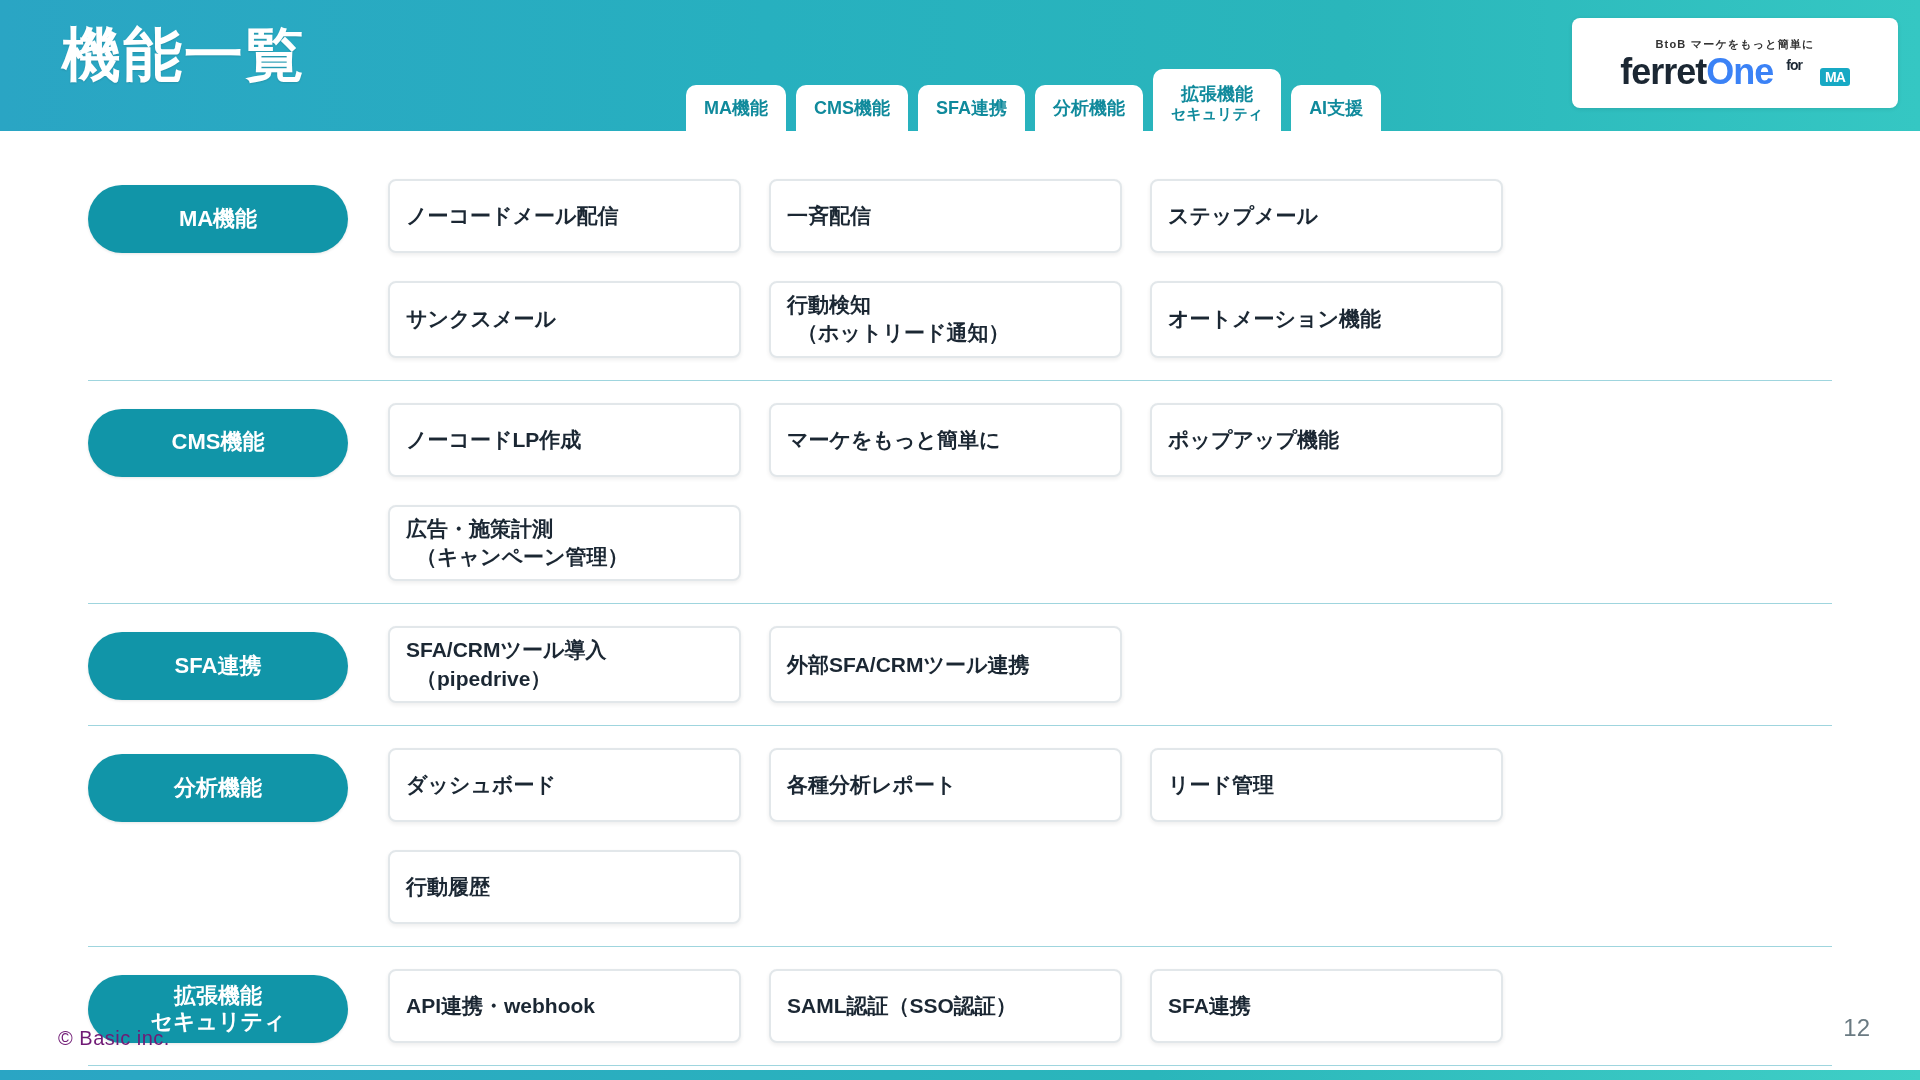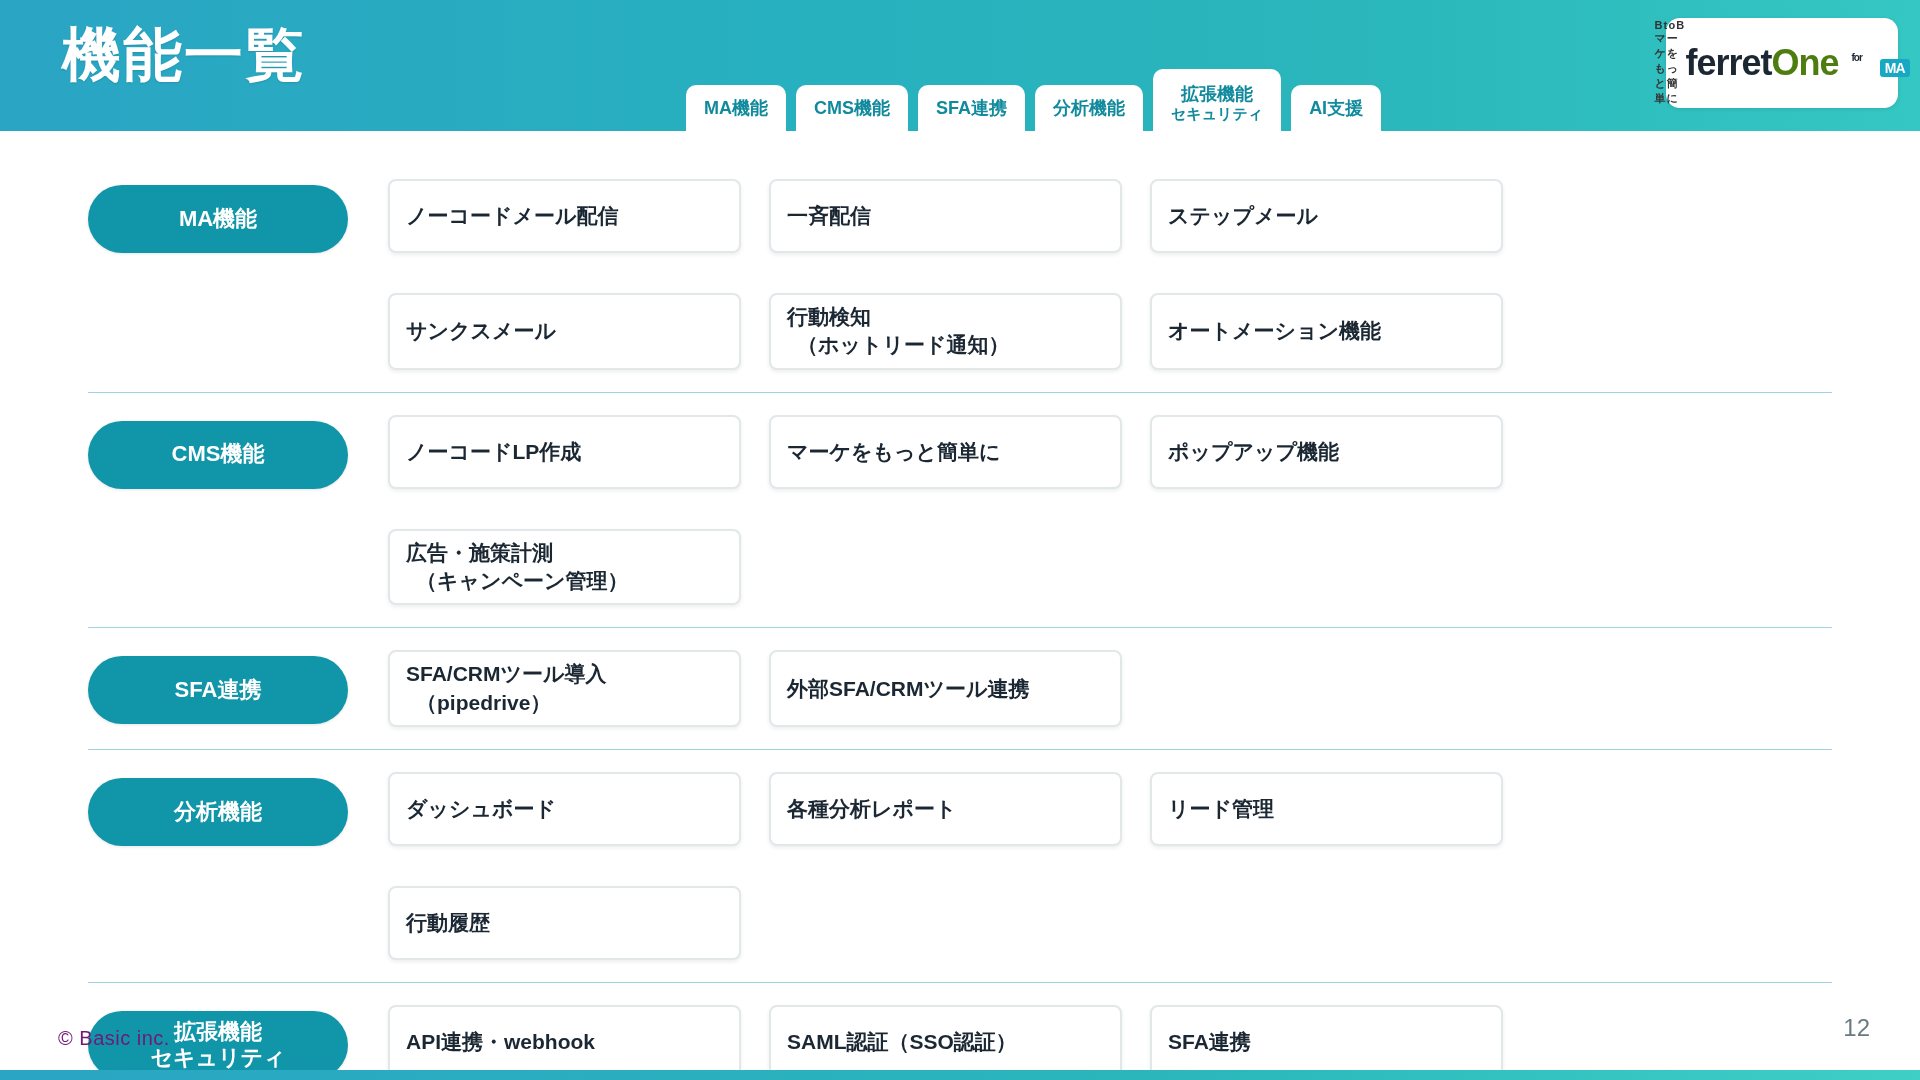--- a/index.html
+++ b/index.html
@@ -68,50 +68,51 @@
   .tab .sub {
     font-size: 15px;
     font-weight: bold;
   }
 
   
   .logo-box {
     position: absolute;
     right: 22px;
     top: 18px;
-    width: 232px;
+    width: 326px;
     height: 90px;
     background: #ffffff;
-    border-radius: 14px;
+    border-radius: 8px;
     box-shadow: 0 1px 4px rgba(0,0,0,0.10);
     display: flex;
+    flex-direction: column;
     align-items: center;
     justify-content: center;
   }
   .logo-tag {
     font-size: 11px;
     color: #333;
     letter-spacing: 1.2px;
     font-weight: bold;
     margin-bottom: 2px;
   }
   .logo-main {
     display: flex;
     align-items: flex-end;
     font-size: 36px;
     font-weight: bold;
     color: #1b2733;
     letter-spacing: -1px;
     line-height: 1;
   }
   .logo-main .one {
-    color: #4d7c0f;
+    color: #3b82f6;
   }
   .logo-for {
-    font-size: 10px;
+    font-size: 14px;
     color: #1b2733;
     font-weight: bold;
     margin: 0 2px 18px 13px;
   }
   .logo-ma {
     background: #17a9c4;
     color: #ffffff;
     font-size: 14px;
     font-weight: bold;
     padding: 2px 5px;
@@ -153,21 +154,21 @@
     align-items: center;
     justify-content: center;
     line-height: 1.2;
     margin-top: 6px;
     box-shadow: 0 1px 3px rgba(0,0,0,0.10);
   }
   .cells {
     flex: 1 1 auto;
     display: flex;
     flex-wrap: wrap;
-    gap: 40px 28px;
+    gap: 28px 28px;
     margin-left: 40px;
   }
   .cell {
     width: 353px;
     min-height: 74px;
     box-sizing: border-box;
     background: #ffffff;
     border: 2px solid #e2e7ea;
     border-radius: 8px;
     box-shadow: 0 2px 4px rgba(0,0,0,0.07);

